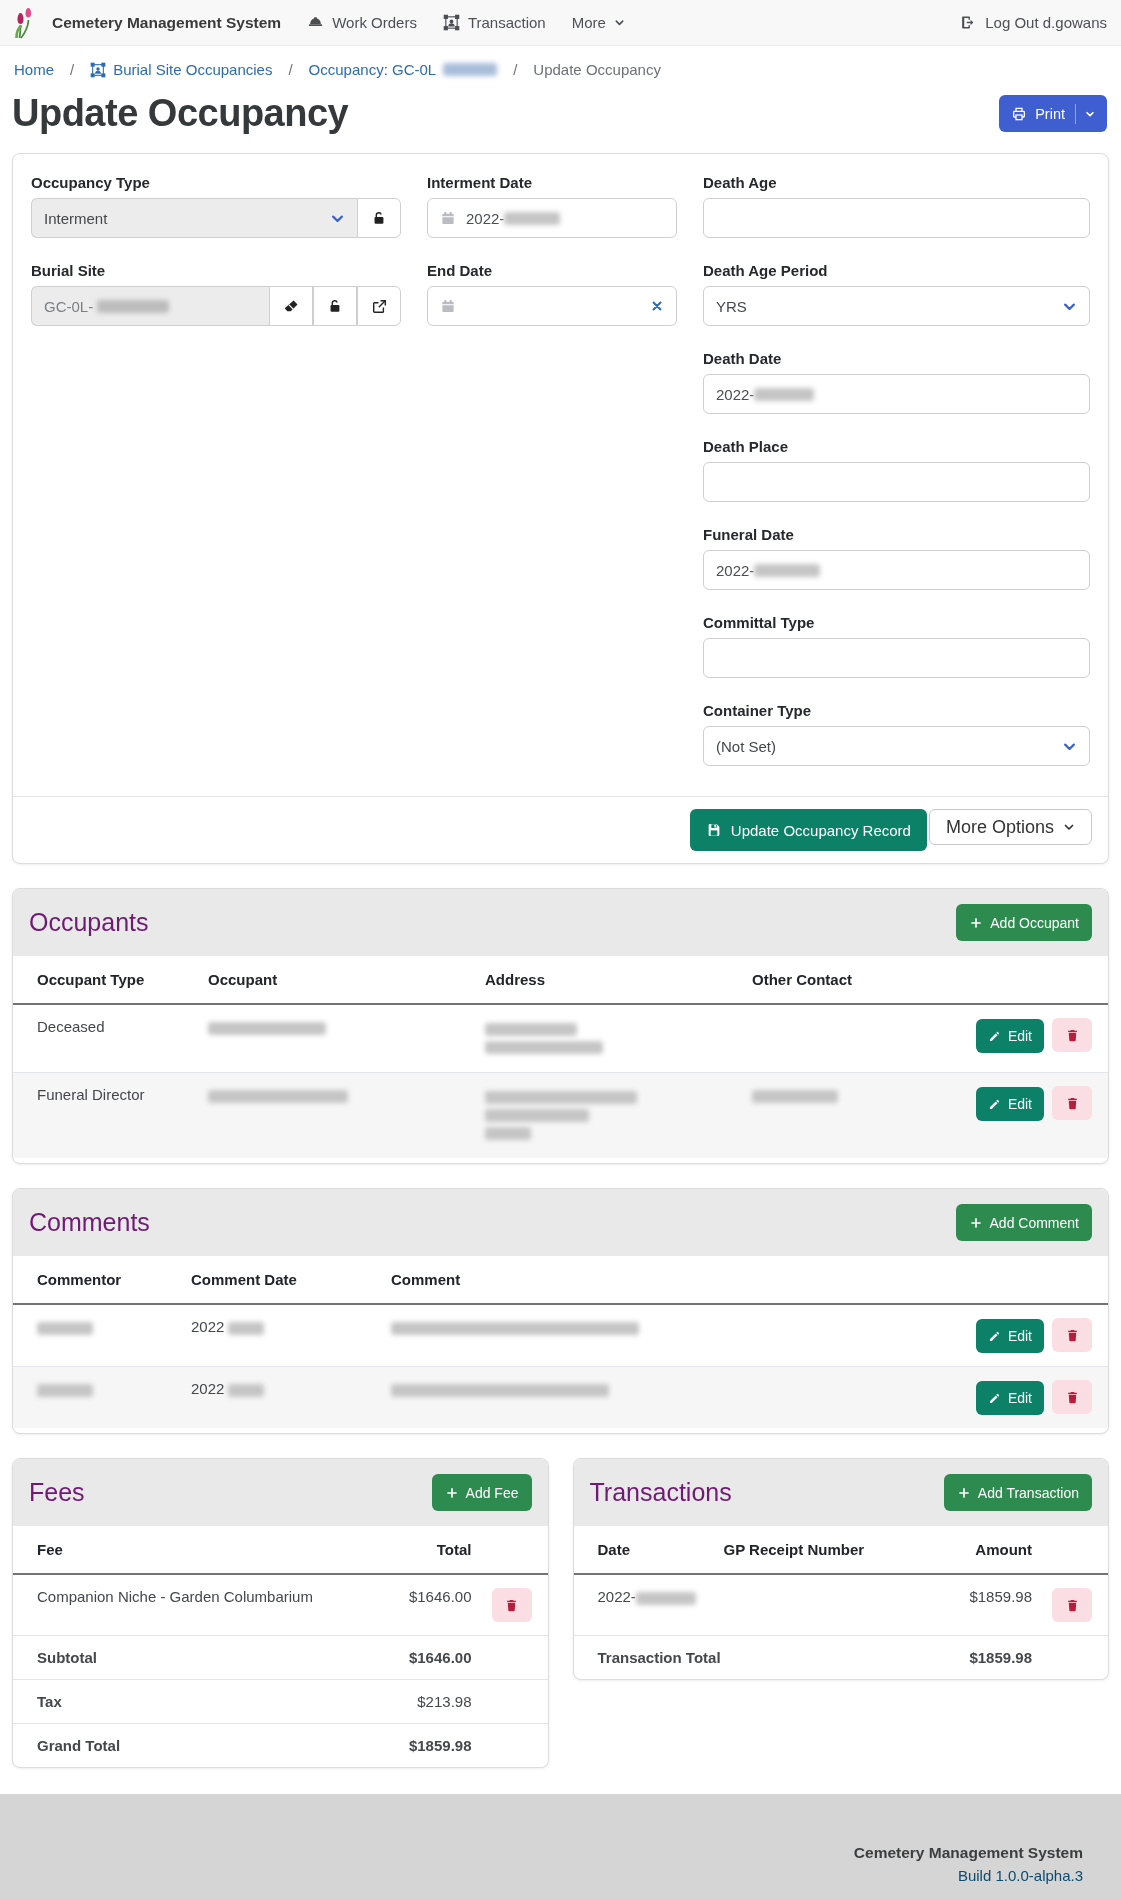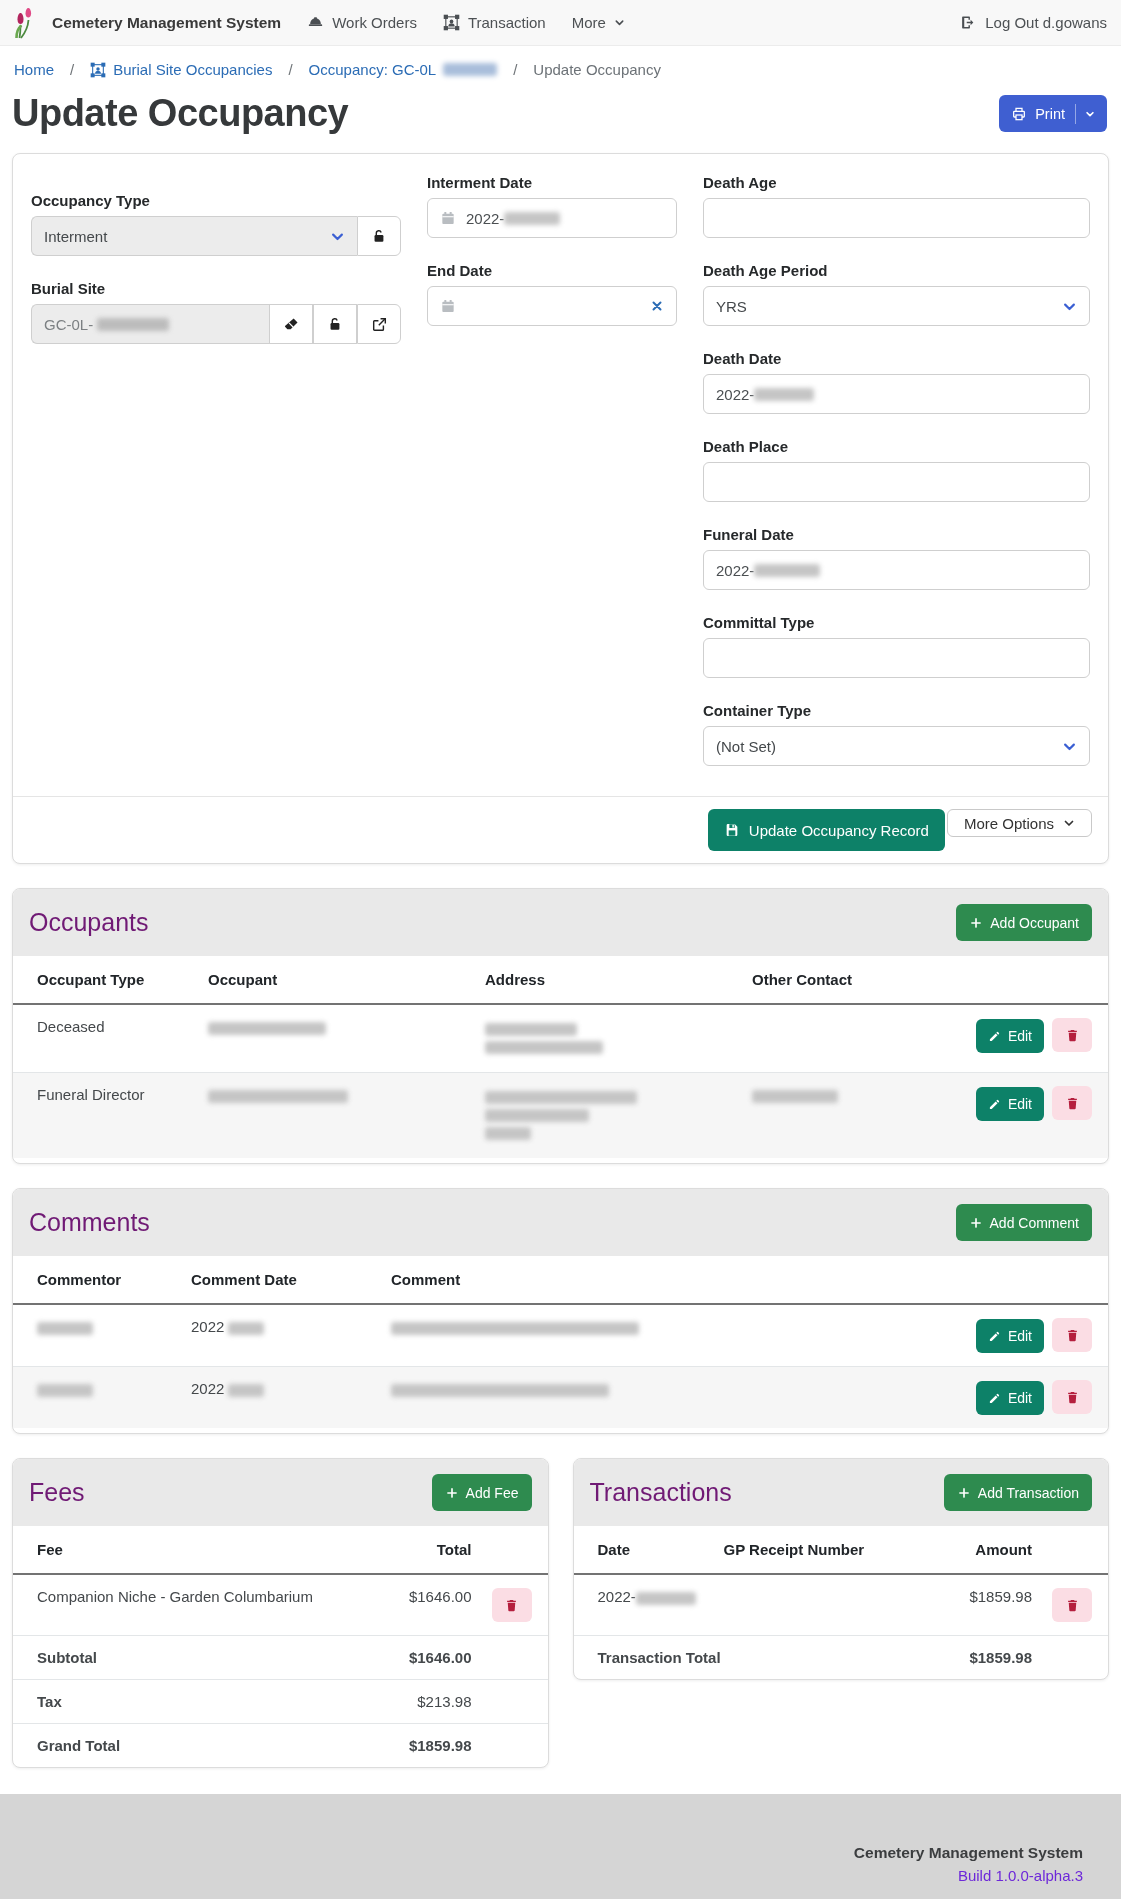--- a/index.html
+++ b/index.html
@@ -48,21 +48,21 @@
 
   .content { padding: 0 12px; }
 
   
   .card {
     border: 1px solid #dcdcdc; border-radius: 8px;
     box-shadow: 0 1px 3px rgba(0,0,0,.07); background: #fff; overflow: hidden;
   }
   .form-card { margin-bottom: 24px; }
   .form-body { display: flex; gap: 26px; padding: 20px 18px 6px 18px; }
-  .fcol.c1 { width: 370px; margin-top: 18px; }
+  .fcol.c1 { width: 370px; }
   .fcol.c2 { width: 250px; }
   .fcol.c3 { flex: 1; }
   .field { margin-bottom: 24px; }
   .flabel { font-weight: 700; font-size: 15px; color: #26292b; margin-bottom: 7px; }
   .control {
     height: 40px; border: 1px solid #cfcfcf; border-radius: 6px;
     display: flex; align-items: center; padding: 0 12px; background: #fff;
     font-size: 15px; color: #4b4f52; width: 100%; font-family: inherit;
   }
   input.control { outline: none; }
@@ -86,21 +86,21 @@
     border-top: 1px solid #e5e5e5; padding: 12px 16px;
     display: flex; justify-content: flex-end; gap: 2px;
   }
   .btn-teal {
     background: #0d8168; color: #fff; border: none; border-radius: 6px;
     height: 42px; padding: 0 16px; font-size: 15px; font-family: inherit;
     display: inline-flex; align-items: center; gap: 9px; cursor: pointer;
   }
   .btn-outline {
     background: #fff; color: #333; border: 1px solid #c9c9c9; border-radius: 6px;
-    height: 28px; padding: 0 16px; font-size: 15px; font-family: inherit;
+    height: 36px; padding: 0 16px; font-size: 18px; font-family: inherit;
     display: inline-flex; align-items: center; gap: 9px; cursor: pointer;
   }
 
   
   .sec-card { margin-bottom: 24px; }
   .sec-head {
     background: #e9e9e9; padding: 15px 16px;
     display: flex; align-items: center; justify-content: space-between;
   }
   .sec-title { font-size: 25px; font-weight: 400; color: #701a75; }
@@ -139,21 +139,21 @@
   
   .bottom-row { display: flex; gap: 24px; align-items: flex-start; margin-bottom: 24px; }
   .bottom-row .card { flex: 1; }
 
   
   .page-foot {
     flex: 1; background: #d5d5d5; margin-top: 2px;
     padding: 50px 38px 0 0; text-align: right;
   }
   .foot-brand { font-weight: 700; font-size: 15.5px; color: #3b3d3f; margin-bottom: 5px; }
-  .foot-build { font-size: 15px; color: #6d28d9; }
+  .foot-build { font-size: 15px; color: #0c4a6e; }
 
   
   .redact {
     display: inline-block; height: 13px; border-radius: 3px;
     background: #c5c5c5; filter: blur(2.5px); vertical-align: middle;
   }
   .redact.blue { background: #a9bedb; }
   .redact.lite { background: #bcbcbc; }
   .rstack .redact { display: block; margin: 5px 0; }
   .inline-gap { margin-left: 4px; }

